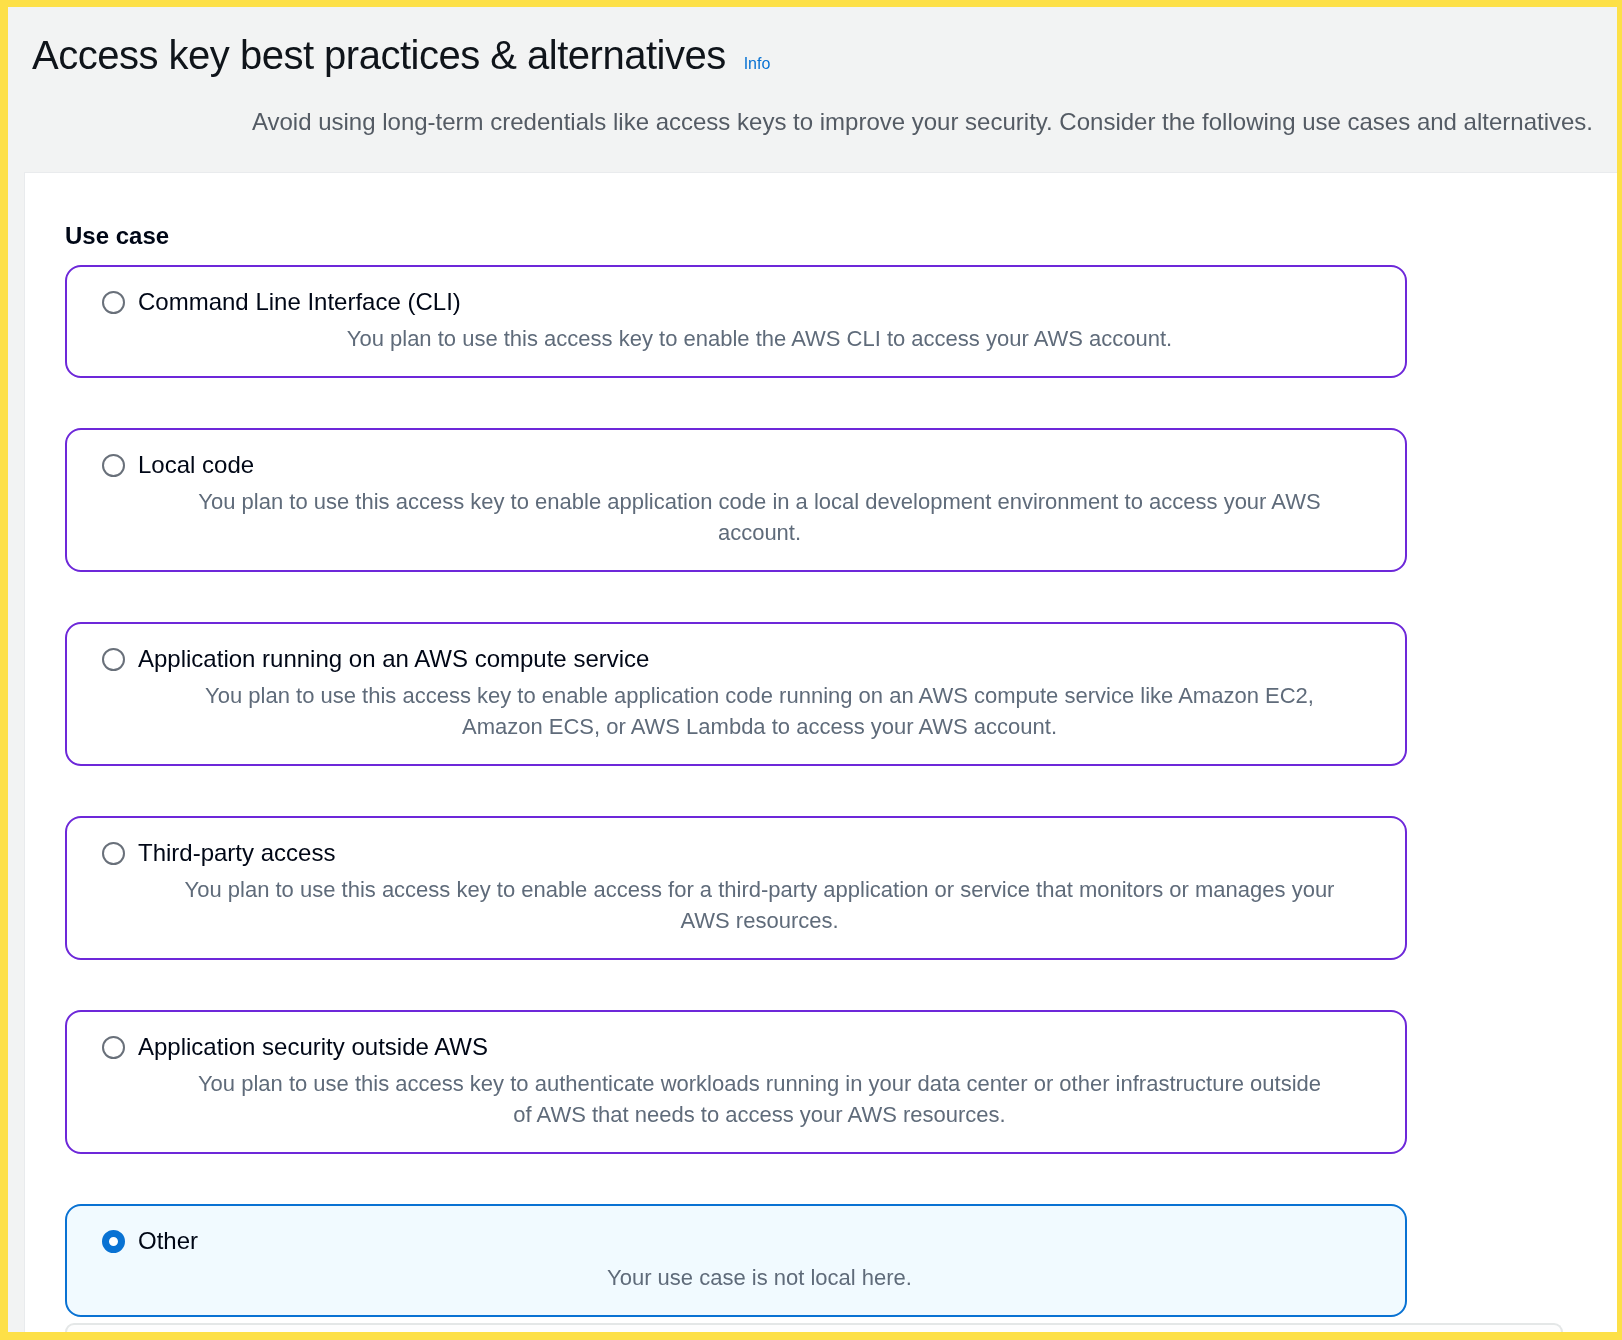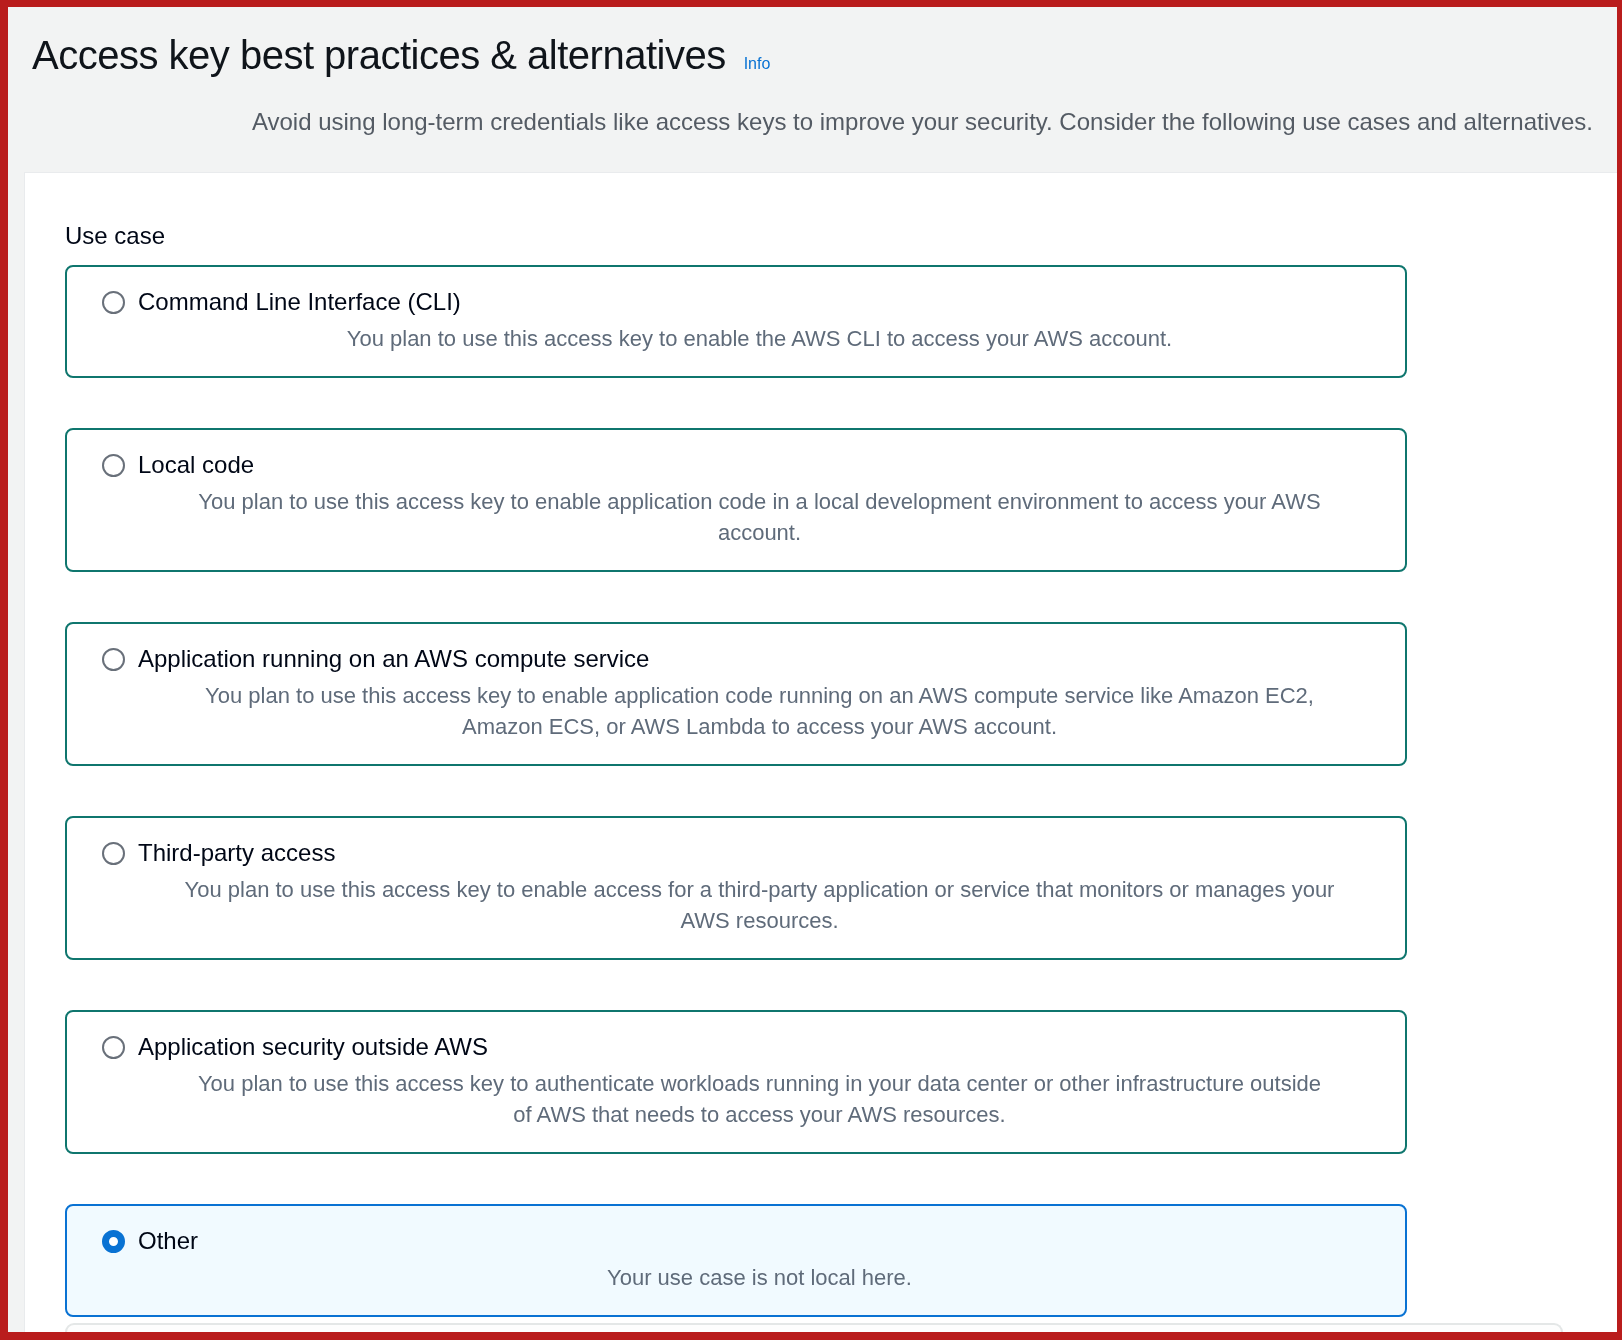--- a/index.html
+++ b/index.html
@@ -3,21 +3,21 @@
 <meta charset="utf-8">
 <style>
   * { margin: 0; padding: 0; box-sizing: border-box; }
   html, body { width: 1622px; height: 1340px; }
   body {
     font-family: "Liberation Sans", sans-serif;
     background: #000000;
   }
   .frame {
     width: 1622px; height: 1340px;
-    background: #b91c1c;
+    background: #fde047;
     padding: 7px 5px 8px 8px;
   }
   .page {
     width: 100%; height: 100%;
     background: #f2f3f3;
     overflow: hidden;
   }
   
   .header {
     height: 165px;
@@ -56,32 +56,32 @@
     height: calc(100% - 165px);
     background: #ffffff;
     border-top: 1px solid #e9ebed;
     border-left: 1px solid #e9ebed;
     padding: 48px 0 0 40px;
   }
   .use-case-label {
     font-size: 24px;
     line-height: 30px;
     color: #000716;
-    font-weight: 400;
+    font-weight: 700;
   }
   .tiles {
     margin-top: 14px;
     width: 1342px;
     display: flex;
     flex-direction: column;
     gap: 50px;
   }
   .tile {
-    border: 2px solid #0f766e;
-    border-radius: 8px;
+    border: 2px solid #6d28d9;
+    border-radius: 16px;
     background: #ffffff;
     padding: 20px 24px 22px 35px;
     cursor: pointer;
   }
   .tile.selected {
     border-color: #0972d3;
     background: #f1faff;
   }
   .tile-head {
     display: flex;

